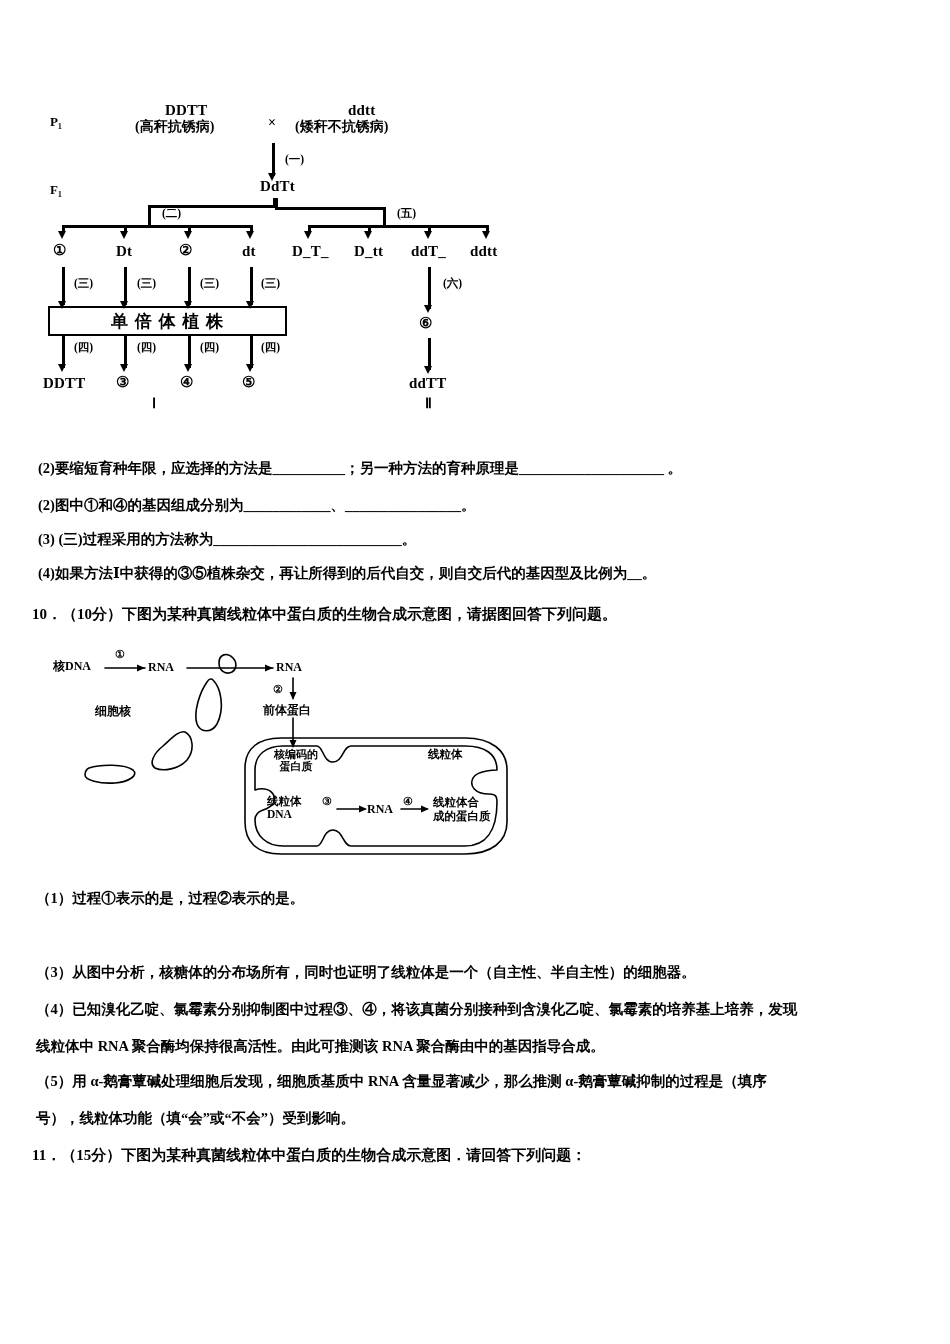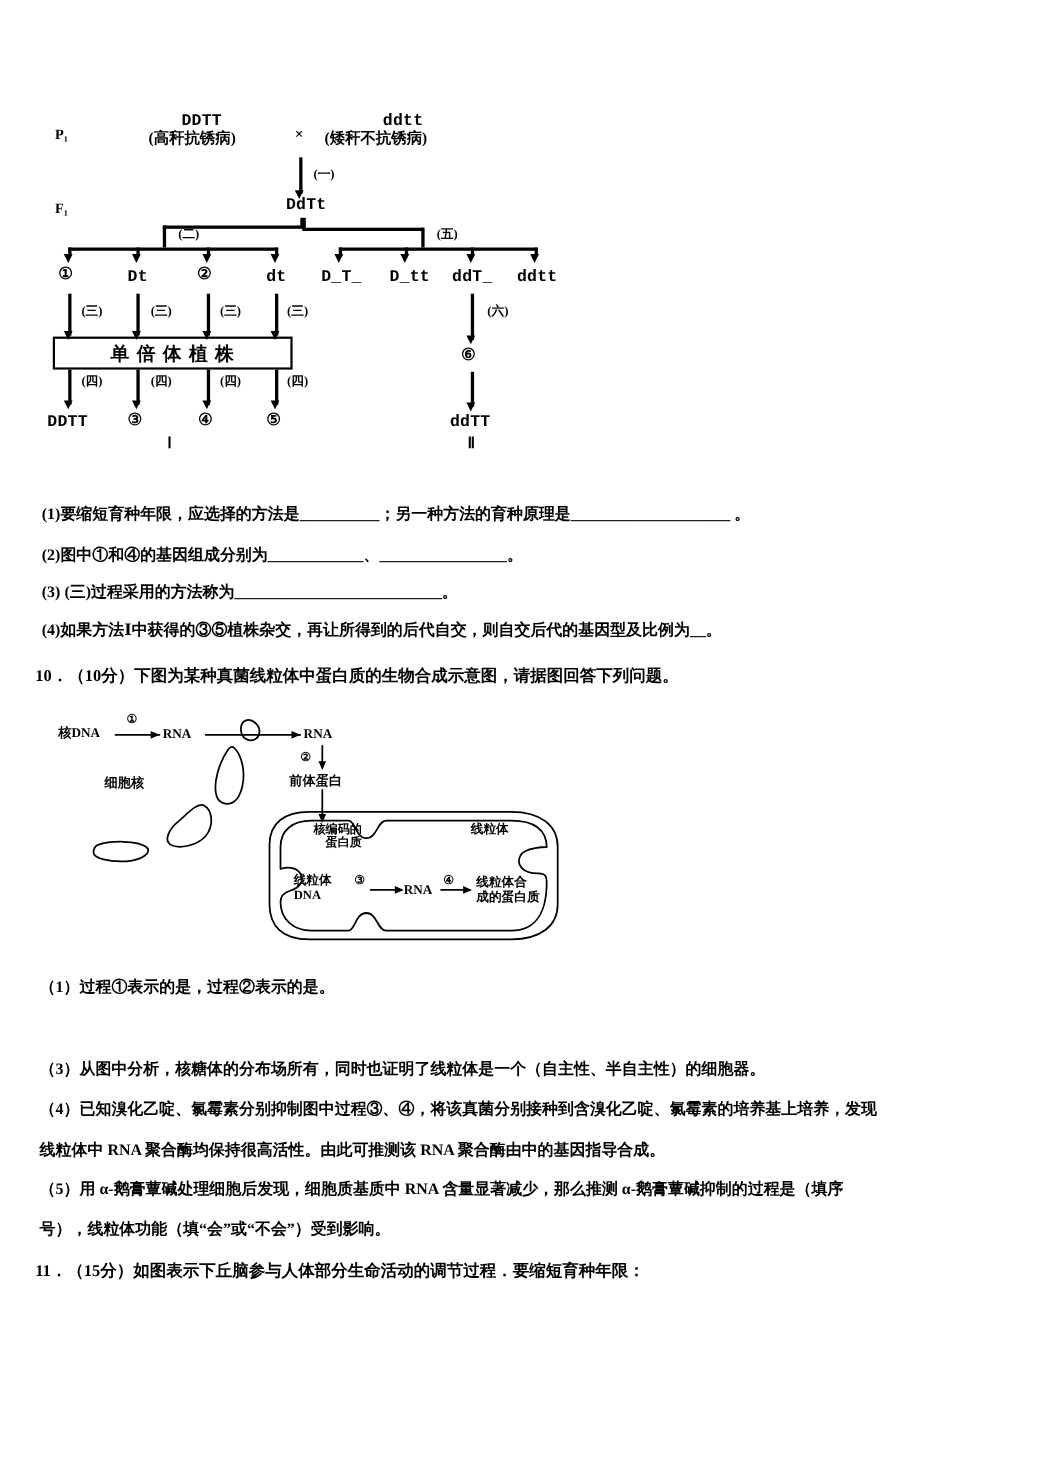--- a/index.html
+++ b/index.html
@@ -32,21 +32,21 @@
     font-family: "Liberation Serif", serif;
     font-weight: bold;
   }
   .fig1 .lbl {
     position: absolute;
     white-space: nowrap;
     font-weight: bold;
     line-height: 1.05;
   }
   .gen-label { font-size: 13px; }
-  .geno { font-size: 15px; letter-spacing: 0.2px; font-family: Liberation Mono, monospace; }
+  .geno { font-size: 15px; letter-spacing: 0.2px; }
   .pheno { font-size: 14px; }
   .step { font-size: 11.5px; }
   .circnum { font-size: 15px; }
   .rn { font-size: 14px; font-style: normal; }
 
   
   .hline { position: absolute; background: #000; height: 2.5px; }
   .vline { position: absolute; background: #000; width: 2.5px; }
   .arrowdown {
     position: absolute;
@@ -161,21 +161,21 @@
     <div class="vline" style="left:148px; top:172px; height:38px;"></div>
     <div class="arrowdown" style="left:144px; top:206px;"></div>
     <div class="vline" style="left:210px; top:172px; height:38px;"></div>
     <div class="arrowdown" style="left:206px; top:206px;"></div>
 
     <div class="lbl step" style="left:34px; top:182px;">(三)</div>
     <div class="lbl step" style="left:97px; top:182px;">(三)</div>
     <div class="lbl step" style="left:160px; top:182px;">(三)</div>
     <div class="lbl step" style="left:221px; top:182px;">(三)</div>
 
-    <div class="hapbox" style="left:8px; top:211px; width:218px; height:30px;">单 倍 体 植 株</div>
+    <div class="hapbox" style="left:8px; top:211px; width:239px; height:30px;">单 倍 体 植 株</div>
 
     <div class="vline" style="left:22px; top:241px; height:32px;"></div>
     <div class="arrowdown" style="left:18px; top:269px;"></div>
     <div class="vline" style="left:84px; top:241px; height:32px;"></div>
     <div class="arrowdown" style="left:80px; top:269px;"></div>
     <div class="vline" style="left:148px; top:241px; height:32px;"></div>
     <div class="arrowdown" style="left:144px; top:269px;"></div>
     <div class="vline" style="left:210px; top:241px; height:32px;"></div>
     <div class="arrowdown" style="left:206px; top:269px;"></div>
 
@@ -212,21 +212,21 @@
 
     <div class="lbl circnum" style="left:379px; top:221px;">⑥</div>
 
     <div class="vline" style="left:388px; top:243px; height:32px;"></div>
     <div class="arrowdown" style="left:384px; top:271px;"></div>
 
     <div class="lbl geno" style="left:369px; top:281px;">ddTT</div>
     <div class="lbl rn" style="left:385px; top:302px;">Ⅱ</div>
   </div>
 
-  <div class="qtext" style="left:38px; top:458px;">(1)要缩短育种年限，应选择的方法是__________；另一种方法的育种原理是____________________ 。</div>
+  <div class="qtext" style="left:38px; top:458px;">(2)要缩短育种年限，应选择的方法是__________；另一种方法的育种原理是____________________ 。</div>
   <div class="qtext" style="left:38px; top:495px;">(2)图中①和④的基因组成分别为____________、________________。</div>
   <div class="qtext" style="left:38px; top:529px;">(3) (三)过程采用的方法称为__________________________。</div>
   <div class="qtext" style="left:38px; top:563px;">(4)如果方法Ⅰ中获得的③⑤植株杂交，再让所得到的后代自交，则自交后代的基因型及比例为__。</div>
 
   <div class="qnum" style="left:32px; top:605px;">
     <span>10．</span><span>（10分）</span><span>下图为某种真菌线粒体中蛋白质的生物合成示意图，请据图回答下列问题。</span>
   </div>
 
   <div class="fig2">
     <svg width="500" height="225" viewBox="0 0 500 225">
@@ -272,34 +272,34 @@
     </svg>
 
     <div class="flbl" style="left:8px; top:10px; font-size:12px;">核DNA</div>
     <div class="flbl" style="left:103px; top:11px; font-size:12px;">RNA</div>
     <div class="flbl" style="left:70px; top:-2px; font-size:11px;">①</div>
     <div class="flbl" style="left:231px; top:11px; font-size:12px;">RNA</div>
     <div class="flbl" style="left:228px; top:33px; font-size:11px;">②</div>
     <div class="flbl" style="left:50px; top:55px; font-size:12px;">细胞核</div>
     <div class="flbl" style="left:218px; top:54px; font-size:12px;">前体蛋白</div>
 
-    <div class="flbl" style="left:218px; top:98px; font-size:11px; text-align:right; width:66px; white-space:normal;">核编码的<br>蛋白质</div>
+    <div class="flbl" style="left:218px; top:98px; font-size:11px; text-align:center; width:66px; white-space:normal;">核编码的<br>蛋白质</div>
     <div class="flbl" style="left:383px; top:98px; font-size:11.5px;">线粒体</div>
 
     <div class="flbl" style="left:222px; top:145px; font-size:11.5px; white-space:normal; width:62px; line-height:1.15;">线粒体<br>DNA</div>
     <div class="flbl" style="left:277px; top:145px; font-size:11px;">③</div>
     <div class="flbl" style="left:322px; top:153px; font-size:12px;">RNA</div>
     <div class="flbl" style="left:358px; top:145px; font-size:11px;">④</div>
     <div class="flbl" style="left:388px; top:146px; font-size:11.5px; white-space:normal; width:78px; line-height:1.2;">线粒体合<br>成的蛋白质</div>
   </div>
 
   <div class="qtext" style="left:36px; top:888px;">（1）过程①表示的是，过程②表示的是。</div>
   <div class="qtext" style="left:36px; top:962px;">（3）从图中分析，核糖体的分布场所有，同时也证明了线粒体是一个（自主性、半自主性）的细胞器。</div>
   <div class="qtext" style="left:36px; top:999px;">（4）已知溴化乙啶、氯霉素分别抑制图中过程③、④，将该真菌分别接种到含溴化乙啶、氯霉素的培养基上培养，发现</div>
   <div class="qtext" style="left:36px; top:1036px;">线粒体中 RNA 聚合酶均保持很高活性。由此可推测该 RNA 聚合酶由中的基因指导合成。</div>
   <div class="qtext" style="left:36px; top:1071px;">（5）用 α-鹅膏蕈碱处理细胞后发现，细胞质基质中 RNA 含量显著减少，那么推测 α-鹅膏蕈碱抑制的过程是（填序</div>
   <div class="qtext" style="left:36px; top:1108px;">号），线粒体功能（填“会”或“不会”）受到影响。</div>
 
   <div class="qnum" style="left:32px; top:1146px;">
-    <span>11．</span><span>（15分）</span><span>如图表示下丘脑参与人体部分生命活动的调节过程．要缩短育种年限：</span>
+    <span>11．</span><span>（15分）</span><span>下图为某种真菌线粒体中蛋白质的生物合成示意图．请回答下列问题：</span>
   </div>
 
 </div>
 
 </body></html>

